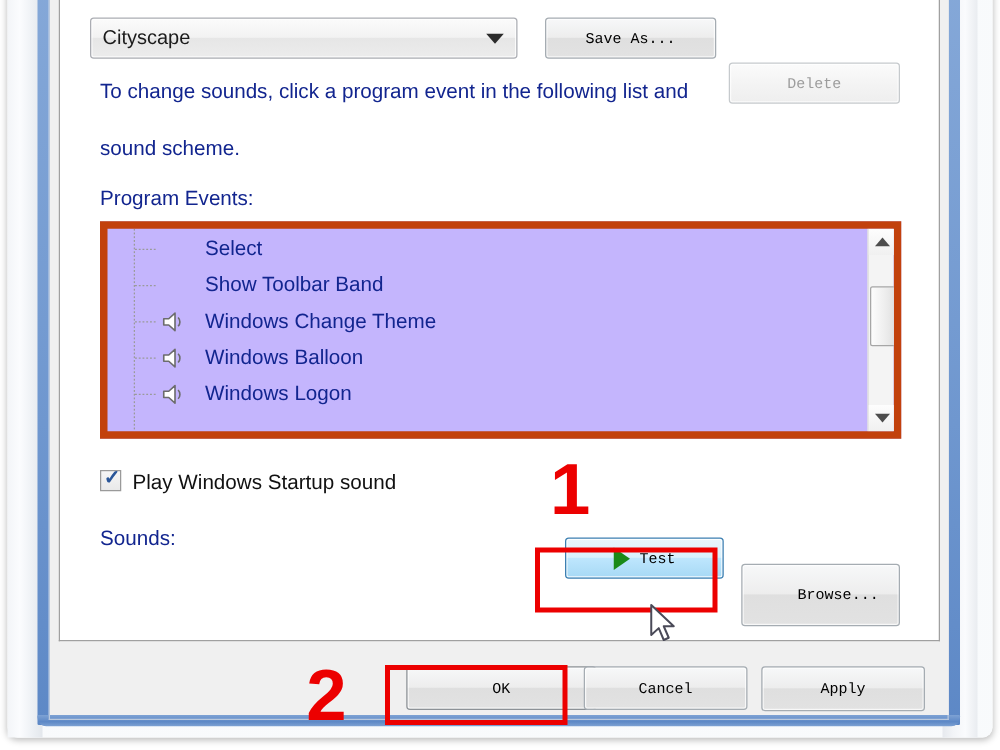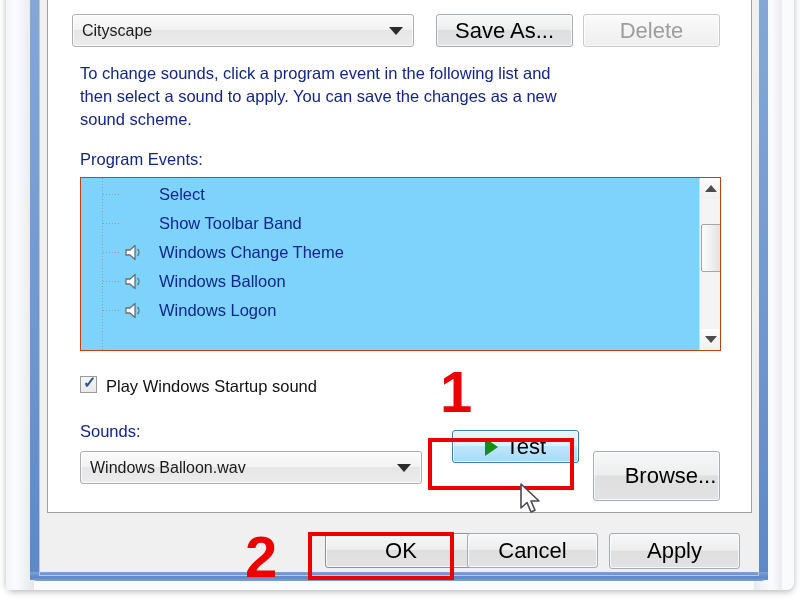--- a/index.html
+++ b/index.html
@@ -81,31 +81,31 @@
   }
 
   
   .btn {
     position: absolute;
     box-sizing: border-box;
     border: 1px solid #a5acb2;
     border-radius: 3px;
     background: linear-gradient(to bottom, #f7f8f9 0%, #ededed 48%, #dfdfdf 50%, #e2e2e2 100%);
     color: #000000;
-    font-family: Liberation Sans, sans-serif;
-    font-size: 22px;
+    font-family: Liberation Mono, monospace;
+    font-size: 12px;
     display: flex;
     align-items: center;
     justify-content: center;
     cursor: default;
     box-shadow: inset 0 0 0 1px rgba(255,255,255,0.75);
     white-space: nowrap;
   }
   .btn.disabled { color: #9d9d9d; border-color: #c6cacd;
-    background: linear-gradient(to bottom,#fbfbfb 0%,#f4f4f4 50%,#eeeeee 100%); }
+    background: linear-gradient(to bottom,#fbfbfb 0%,#f4f4f4 50%,#eeeeee 100%); margin-top: 36px; }
   .btn.hovered {
     border: 1px solid #3c7fb1;
     background: linear-gradient(to bottom, #eaf6fd 0%, #d9f0fc 48%, #bee6fd 50%, #a7d9f5 100%);
     box-shadow: inset 0 0 0 1px rgba(255,255,255,0.85);
   }
   .btn.defaulted {
     border: 1px solid #8d9297;
     box-shadow: inset 0 0 0 1px rgba(255,255,255,0.8);
   }
 
@@ -141,22 +141,22 @@
     font-size: 16.5px;
     line-height: 23px;
     font-family: "Liberation Sans", sans-serif;
   }
   .label-dark { color: #111111; }
 
   
   .listbox {
     position: absolute;
     box-sizing: border-box;
-    border: 1px solid #c2410c;
-    background: #7dd3fc;
+    border: 6px solid #c2410c;
+    background: #c4b5fd;
     overflow: hidden;
   }
   .list-rows { position: absolute; left: 0; top: 2px; right: 22px; }
   .list-row {
     position: relative;
     height: 29px;
     display: flex;
     align-items: center;
     padding-left: 16px;
   }
@@ -294,21 +294,20 @@
         <span class="combo-text">Cityscape</span>
         <span class="combo-arrow">
           <span class="tri-down"></span>
         </span>
       </div>
 
       <div class="btn" style="left:388px; top:38px; width:137px; height:33px;">Save As...</div>
       <div class="btn disabled" style="left:535px; top:38px; width:137px; height:33px;">Delete</div>
 
       <div class="static-text" style="left:32px; top:86px; width:640px;">To change sounds, click a program event in the following list and</div>
-      <div class="static-text" style="left:32px; top:109px; width:640px;">then select a sound to apply.  You can save the changes as a new</div>
       <div class="static-text" style="left:32px; top:132px; width:640px;">sound scheme.</div>
 
       <div class="static-text" style="left:32px; top:172px;">Program Events:</div>
 
       <div class="listbox" style="left:32px; top:201px; width:641px; height:174px;">
         <div class="tree-spine"></div>
         <div class="list-rows" id="event-rows">
             <div class="list-row">
               <div class="tree-elbow"></div>
               <span class="row-label">Select</span>
@@ -356,26 +355,20 @@
 
       <div style="position:absolute; left:32px; top:399px; width:360px; height:22px;">
         <span class="chk-box" style="left:0px; top:1px;">
           <span class="chk-mark">✓</span>
         </span>
         <span class="static-text label-dark" style="left:26px; top:0px;">Play Windows Startup sound</span>
       </div>
 
       <div class="static-text" style="left:32px; top:444px;">Sounds:</div>
 
-      <div class="combo" style="left:32px; top:475px; width:342px; height:33px;">
-        <span class="combo-text">Windows Balloon.wav</span>
-        <span class="combo-arrow">
-          <span class="tri-down"></span>
-        </span>
-      </div>
 
       <div class="btn hovered" style="left:404px; top:454px; width:127px; height:33px; gap:8px;">
         <span style="width:0;height:0;border-left:13px solid #1a8a18;border-top:9px solid transparent;border-bottom:9px solid transparent;display:inline-block;"></span>
         <span>Test</span>
       </div>
 
       <div class="btn" style="left:545px; top:475px; width:127px; height:50px;padding-left:28px;">Browse...</div>
 
     </div>
 

